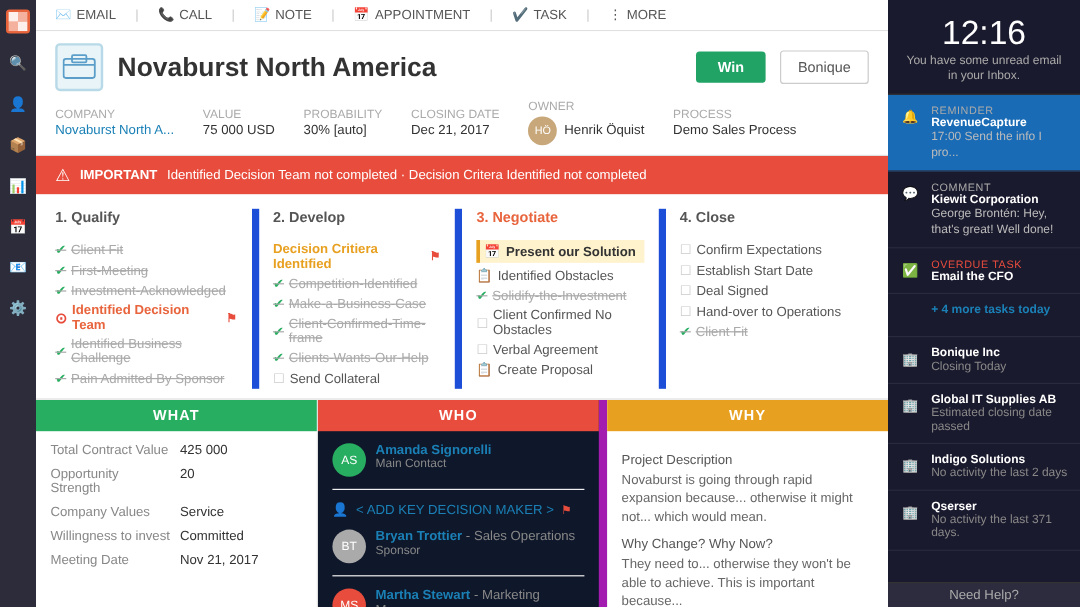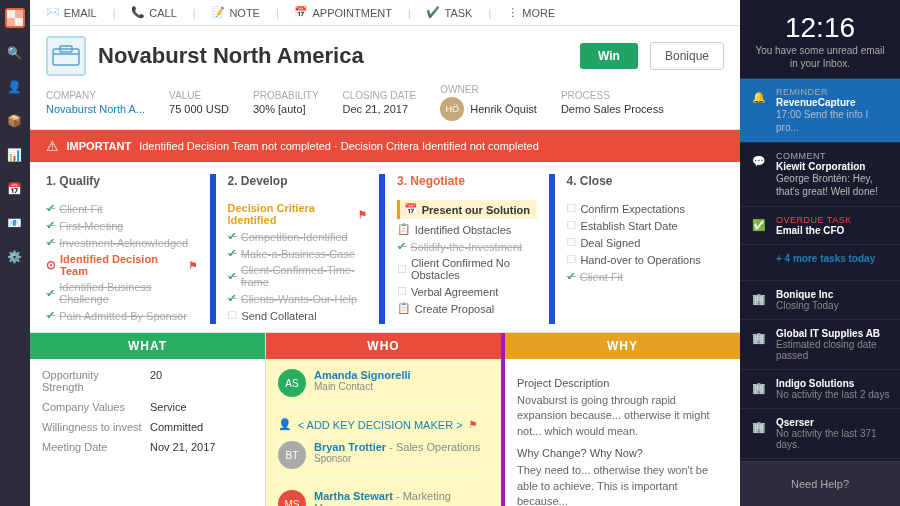--- a/index.html
+++ b/index.html
@@ -90,21 +90,21 @@
     .flag-red { color: #e74c3c; font-size: 10px; }
 
     
     .bottom-sections {
       display: flex;
       flex: 1;
       overflow-y: auto;
       gap: 0;
     }
     .section-what { flex: 1; background: #fff; border-right: 1px solid #e0e0e0; }
-    .section-who { flex: 1; background: #fef9c3; border-right: 4px solid #a21caf; }
+    .section-who { flex: 1; background: #0f172a; border-right: 7px solid #a21caf; }
     .section-why { flex: 1; background: #fff; }
 
     .section-header-what { background: #27ae60; color: #fff; text-align: center; padding: 6px; font-size: 12px; font-weight: 700; letter-spacing: 1px; }
     .section-header-who { background: #e74c3c; color: #fff; text-align: center; padding: 6px; font-size: 12px; font-weight: 700; letter-spacing: 1px; }
     .section-header-why { background: #e8a020; color: #fff; text-align: center; padding: 6px; font-size: 12px; font-weight: 700; letter-spacing: 1px; }
 
     .section-body { padding: 10px 12px; }
     .field-row { display: flex; margin-bottom: 8px; gap: 8px; }
     .field-label { color: #888; font-size: 11px; width: 100px; flex-shrink: 0; }
     .field-value { color: #333; font-size: 11px; font-weight: 500; }
@@ -134,21 +134,21 @@
     .clock-msg { font-size: 10px; color: #aaa; text-align: center; line-height: 1.3; }
     .notification-list { flex: 1; overflow-y: auto; }
     .notif-item { padding: 8px 10px; border-bottom: 1px solid #2a2a3e; display: flex; gap: 8px; align-items: flex-start; }
     .notif-item.highlight { background: #1a6bb5; }
     .notif-icon { width: 18px; height: 18px; display: flex; align-items: center; justify-content: center; flex-shrink: 0; font-size: 11px; margin-top: 1px; }
     .notif-content { flex: 1; min-width: 0; }
     .notif-tag { font-size: 9px; color: #aaa; text-transform: uppercase; letter-spacing: 0.5px; }
     .notif-title { font-size: 10px; color: #fff; font-weight: 600; }
     .notif-text { font-size: 10px; color: #bbb; line-height: 1.3; }
     .notif-sub { font-size: 10px; color: #888; }
-    .need-help { background: #2c2c3e; color: #aaa; text-align: center; padding: 16px; font-size: 11px; cursor: pointer; border-top: 1px solid #333; }
+    .need-help { background: #2c2c3e; color: #aaa; text-align: center; padding: 4px; font-size: 11px; cursor: pointer; border-top: 1px solid #333; }
   </style>
 </head>
 <body>
 
 <div class="sidebar">
   <div class="sidebar-logo">
     <svg width="16" height="16" viewBox="0 0 16 16">
         <rect width="8" height="8" fill="#fff" opacity="0.9"></rect>
         <rect x="8" y="8" width="8" height="8" fill="#fff" opacity="0.9"></rect>
         <rect x="8" y="0" width="8" height="8" fill="#fff" opacity="0.5"></rect>
@@ -364,20 +364,24 @@
 
     </div>
   </div>
 
   <div class="bottom-sections">
 
     <div class="section-what">
       <div class="section-header-what">WHAT</div>
       <div class="section-body">
         <div class="field-row">
+          <span class="field-label">Total Contract Value</span>
+          <span class="field-value">425 000</span>
+        </div>
+        <div class="field-row">
           <span class="field-label">Opportunity Strength</span>
           <span class="field-value">20</span>
         </div>
         <div class="field-row">
           <span class="field-label">Company Values</span>
           <span class="field-value">Service</span>
         </div>
         <div class="field-row">
           <span class="field-label">Willingness to invest</span>
           <span class="field-value">Committed</span>

